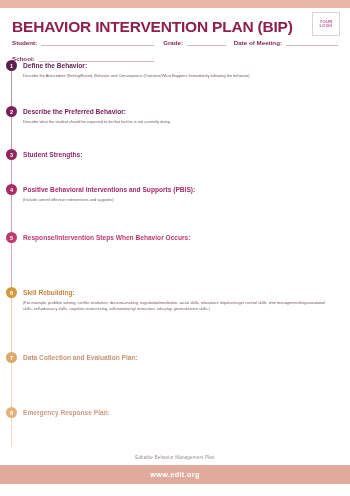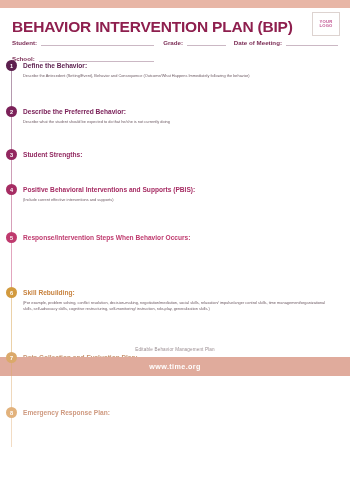--- a/index.html
+++ b/index.html
@@ -11,21 +11,21 @@
     height: 496px;
     background: #ffffff;
     font-family: "Liberation Sans", sans-serif;
     overflow: hidden;
     position: relative;
   }
 
   .page {
     position: relative;
     width: 350px;
-    height: 376px;
+    height: 484px;
     background: #ffffff;
     box-sizing: border-box;
   }
 
   
   .top-banner {
     position: absolute;
     top: 0; left: 0;
     width: 350px;
     height: 8px;
@@ -261,16 +261,16 @@
       <div class="step" style="height: 40px;">
         <div class="bullet" style="background: rgb(226, 178, 124);">8</div>
         <div class="connector" style="height: 30px; background: rgb(226, 178, 124); opacity: 0.45;"></div>
         <div class="step-title" style="color: rgb(207, 154, 128);">Emergency Response Plan:</div>
       </div>
     </div>
 
   <div class="footer-note">Editable Behavior Management Plan</div>
 
   <div class="footer-bar">
-    <span>www.time.org</span>
+    <span>www.edit.org</span>
   </div>
 
 </div>
 
 </body></html>

